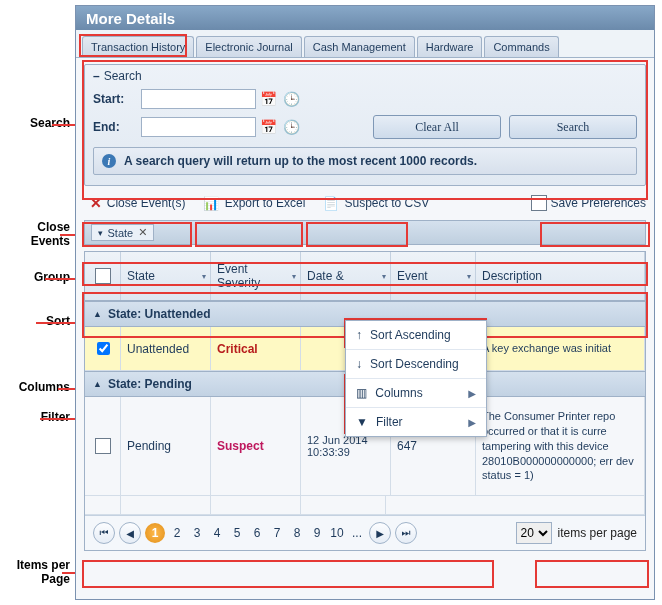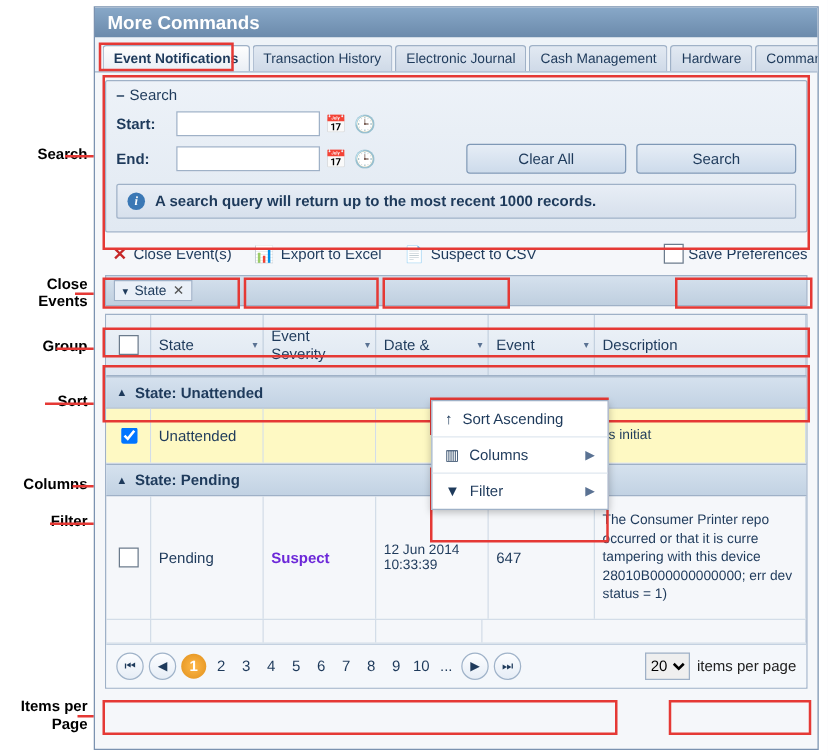--- a/index.html
+++ b/index.html
@@ -118,20 +118,21 @@
   .cal-icon::before { content:"📅"; font-size:14px; line-height:1;}
   .clock-icon::before { content:"🕒"; font-size:14px; line-height:1;}
   .wide-btn {
     width: 128px; height: 24px;
     background: linear-gradient(#e6edf6,#cddbeb);
     border:1px solid #7f98b6;
     border-radius:3px;
     color:#1e3a5b;
     cursor:pointer;
     font-size:12px;
+    font-family:Liberation Serif, serif;
   }
   .info-bar {
     margin-top:8px;
     background: linear-gradient(#e8eef6,#d7e0ec);
     border:1px solid #9fb1c7;
     border-radius:2px;
     padding:6px 8px;
     display:flex; align-items:center; gap:8px;
     font-weight:bold;
     color:#1e3a5b;
@@ -230,21 +231,21 @@
   .gc {
     border-right:1px solid #d3dde8;
     padding:12px 6px;
     box-sizing:border-box;
     display:flex; align-items:center;
     color:#1e3a5b;
     position:relative;
   }
   .row-orange .gc { background:#fef9c3; }
   .row-orange .sev { color:#b71c1c; font-weight:bold; }
-  .sev.suspect { color:#6d28d9; font-weight:bold; }
+  .sev.suspect { color:#be185d; font-weight:bold; }
   .desc-text { font-size:11px; line-height:1.35; color:#1e3a5b; }
 
   
   .col-menu {
     position:absolute;
     left: 345px;
     top: 320px;
     width: 140px;
     background:#fff;
     border:1px solid #9fb1c7;
@@ -320,25 +321,24 @@
 
   <div class="ann-label" style="top:558px;left:0;line-height:1.2"><span>Items per Page</span></div>
   <div class="ann-line" style="top:572px;left:62px;width:16px"></div>
 
   <div style="position:absolute;left:498px;top:229px;font-size:12px">Export</div>
   <div class="ann-line" style="top:236px;left:490px;width:8px"></div>
   <div style="position:absolute;left:550px;top:222px;font-size:11px;line-height:1.1;text-align:center;width:60px"><span>Save Preferences</span></div>
 
   <div class="panel">
     <div class="title-bar">
-      <span>More Commands</span>
+      <span>More Details</span>
     </div>
 
     <div class="tabstrip">
-      <div class="tab active">Event Notifications</div>
       <div class="tab">Transaction History</div>
       <div class="tab">Electronic Journal</div>
       <div class="tab">Cash Management</div>
       <div class="tab">Hardware</div>
       <div class="tab">Commands</div>
     </div>
 
     <div class="search-area">
       <div class="search-legend">
         <span style="font-weight:bold">–</span>
@@ -421,20 +421,21 @@
 
       <div class="grp-header">
         <span class="tri">▲</span>
         <span>State: Unattended</span>
       </div>
       <div class="grid-row row-orange">
         <div class="gc col-cb">
             <input type="checkbox" checked="" style="">
           </div>
         <div class="gc col-state">Unattended</div>
+        <div class="gc col-sev sev">Critical</div>
         <div class="gc col-date"></div>
         <div class="gc col-event" style="justify-content:flex-end">
             <span>6</span>
           </div>
         <div class="gc col-desc desc-text">A key exchange was initiat</div>
       </div>
 
       <div class="grp-header">
         <span class="tri">▲</span>
         <span>State: Pending</span>
@@ -482,20 +483,24 @@
       </div>
     </div>
   </div>
 
   <div class="col-menu">
     <div class="col-menu-item">
         <span class="mi-asc"></span>
         <span>Sort Ascending</span>
       </div>
     <div class="col-menu-item">
+        <span class="mi-desc"></span>
+        <span>Sort Descending</span>
+      </div>
+    <div class="col-menu-item">
         <span class="mi-cols"></span>
         <span>Columns</span>
         <span class="ri">▶</span>
       </div>
     <div class="col-menu-item">
         <span class="mi-filter"></span>
         <span>Filter</span>
         <span class="ri">▶</span>
       </div>
   </div>

